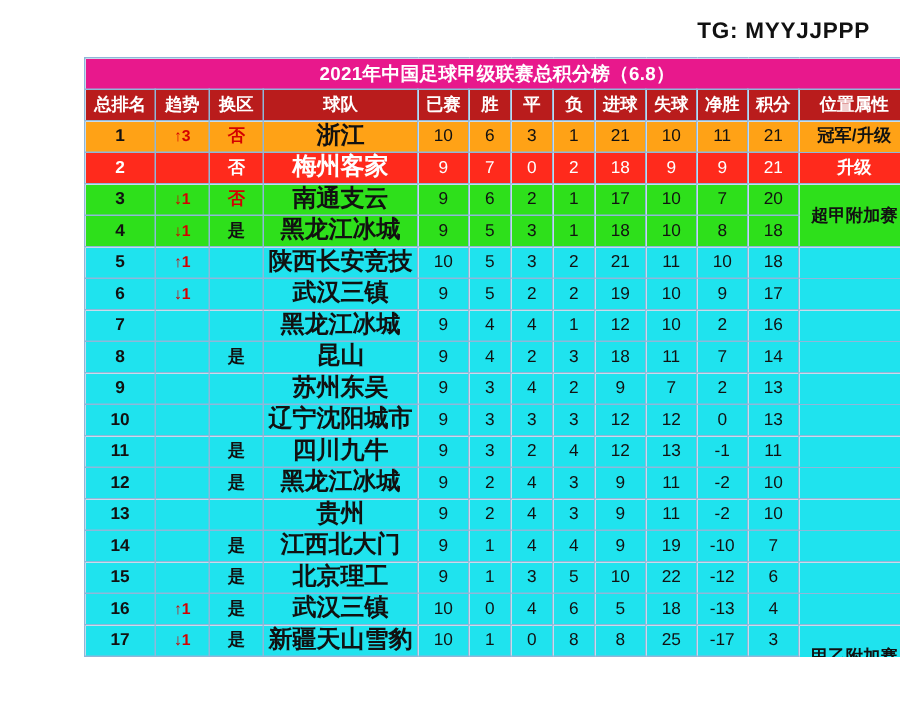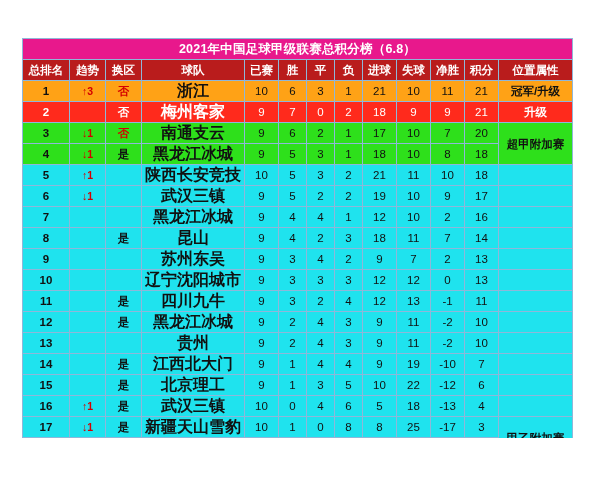--- a/index.html
+++ b/index.html
@@ -25,21 +25,21 @@
     font-size: 15px;
     font-weight: bold;
     padding: 2px 8px;
     letter-spacing: 0.5px;
     z-index: 30;
     font-family: "Liberation Sans", sans-serif;
   }
 
   .table-wrap {
     position: absolute;
-    left: 22px; top: 38px;
+    left: 56px; top: 38px;
     width: 530px;
   }
 
   table.standings {
     border-collapse: collapse;
     width: 530px;
     table-layout: fixed;
     font-size: 11px;
     font-family: "Liberation Sans", sans-serif;
   }
@@ -138,20 +138,21 @@
     height: 42px;
     background: #ffffff;
     z-index: 10;
   }
 </style>
 </head>
 <body>
 
 <div id="root">
 
+  <div class="tg-badge">TG: MYYJJPPP</div>
 
   <div class="table-wrap">
     <table class="standings">
       <colgroup>
         <col style="width:47px">
           <col style="width:36px">
           <col style="width:36px">
         <col style="width:103px">
           <col style="width:34px">
           <col style="width:28px">

